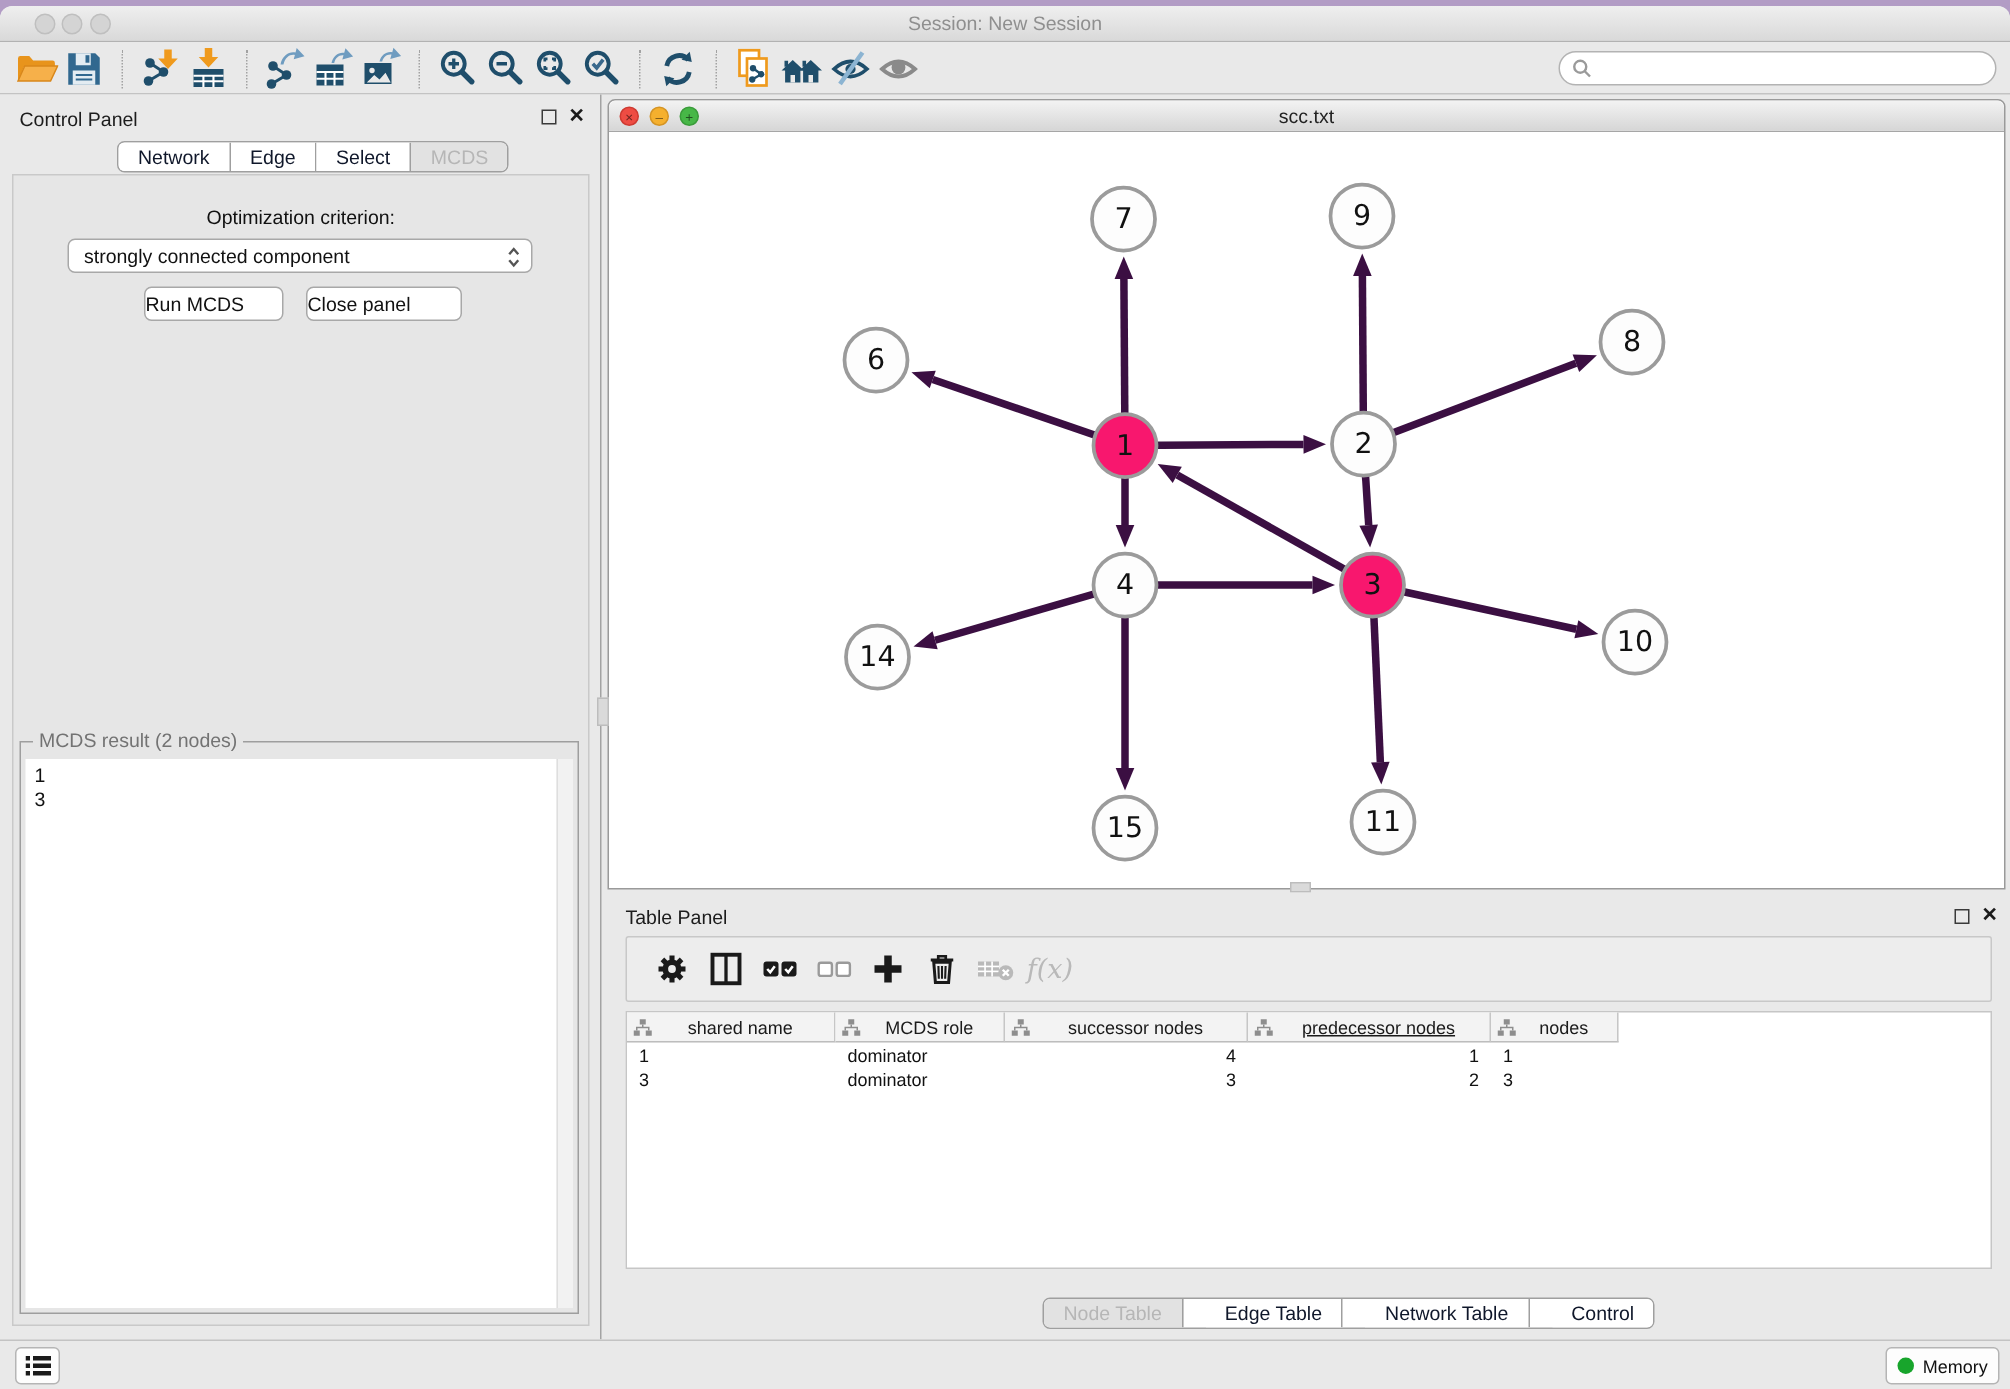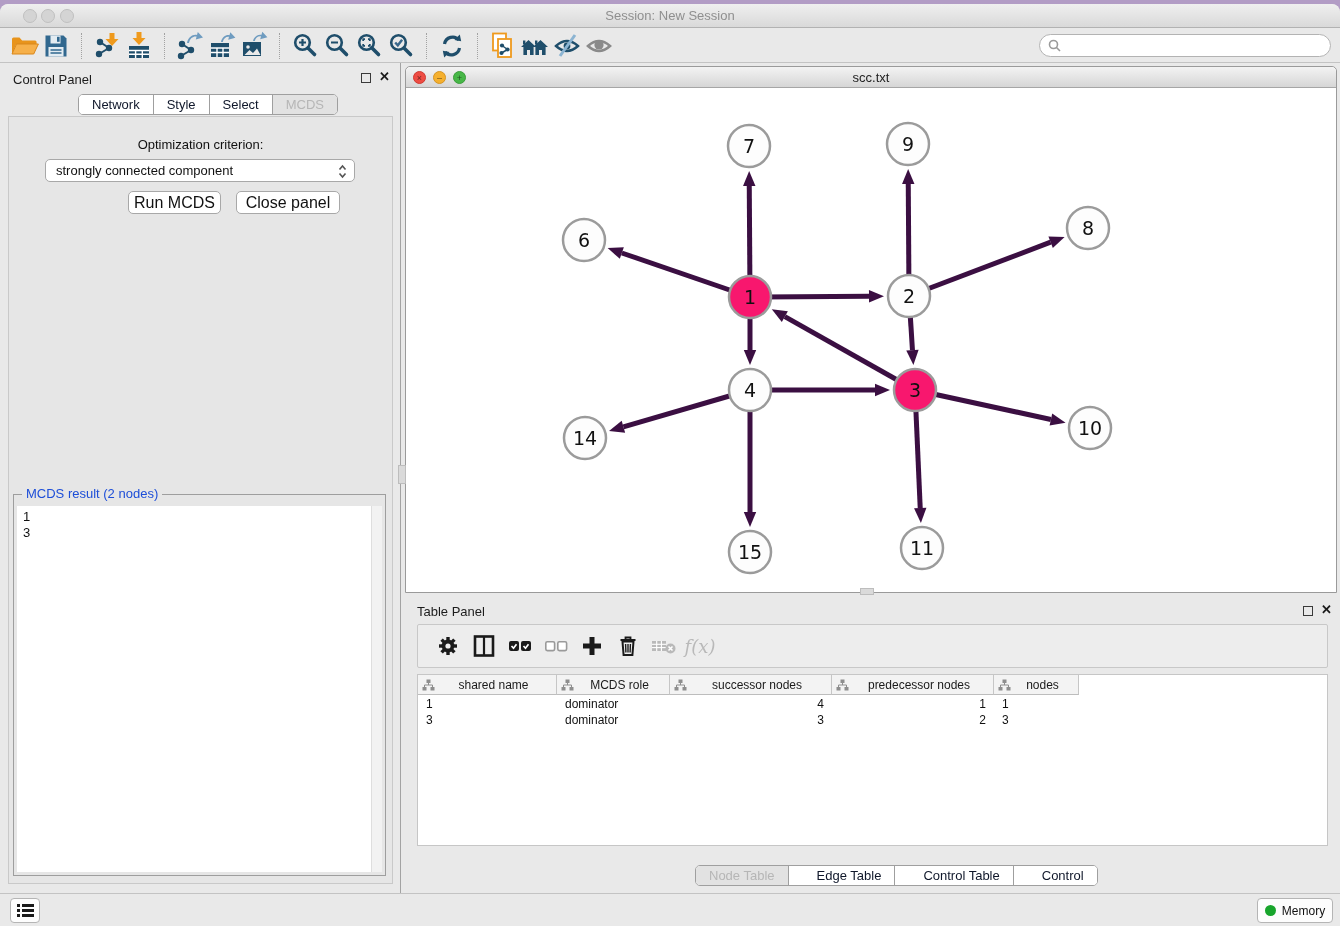--- a/index.html
+++ b/index.html
@@ -43,25 +43,25 @@
   .tab.sel { background:#e2e2e2; color:#b6b6b6; }
   .cp-content { position:absolute; left:8px; top:53px; width:385px; height:768px;
                 background:#e6e6e6; border:1px solid #c9c9c9; }
   .opt-label { position:absolute; left:0; top:20px; width:100%; text-align:center;
                font-size:13px; color:#111; }
   .dropdown { position:absolute; left:36px; top:42px; width:310px; height:23px;
               background:#fff; border:1px solid #a8a8a8; border-radius:5px;
               display:flex; align-items:center; font-size:13px; padding-left:10px; color:#111;}
   .dropdown svg { position:absolute; right:6px; top:3px; }
   .btn { position:absolute; height:23px; background:#fff; border:1px solid #a8a8a8;
-         border-radius:5px; font-size:16px; color:#111; text-align:center; line-height:21px;margin-left:32px; }
+         border-radius:5px; font-size:13px; color:#111; text-align:left; line-height:21px; }
   .groupbox { position:absolute; left:4px; top:377px; width:373px; height:382px;
               border:1px solid #9e9e9e; }
   .groupbox-label { position:absolute; left:8px; top:-9px; background:#e6e6e6;
-                    padding:0 4px; font-size:13px; color:#1d4ed8;text-align:right; }
+                    padding:0 4px; font-size:13px; color:#737373;text-align:right; }
   .result-area { position:absolute; left:3px; right:3px; top:11px; bottom:3px; background:#fff; }
   .result-text { position:absolute; left:0; top:0; right:12px; bottom:0; padding:3px 6px;
                  font-size:13px; line-height:16px; color:#111; overflow:hidden; }
   .result-scroll { position:absolute; right:0; top:0; bottom:0; width:11px;
                    background:#f2f2f2; border-left:1px solid #dedede; }
 
   
   .netwin { position:absolute; left:405px; top:62px; width:932px; height:527px;
             border:1px solid #9a9a9a; border-radius:5px 5px 0 0; background:#fff; }
   .net-titlebar { position:absolute; left:0; top:0; width:100%; height:21px;
@@ -284,21 +284,21 @@
       <input value="" style="">
     </div>
   </div>
 
   <div class="cpanel">
     <div class="panel-title">Control Panel</div>
     <div class="win-mini" style="left:361px"></div>
     <div class="win-x" style="left:379px">✕</div>
     <div class="tabstrip" style="left:78px; top:31px;">
         <div class="tab">Network</div>
-        <div class="tab">Style</div>
+        <div class="tab">Edge</div>
         <div class="tab">Select</div>
         <div class="tab sel">MCDS</div>
       </div>
 
     <div class="cp-content">
       <div class="opt-label">Optimization criterion:</div>
       <div class="dropdown">
         <span>strongly connected component</span>
         <svg width="11" height="17">
             <path d="M2.5 6.5 L5.5 3 L8.5 6.5" fill="none" stroke="#555" stroke-width="1.6"></path>
@@ -538,21 +538,21 @@
             <svg width="13" height="12" style="flex:0 0 auto">
               <g fill="#8e8e8e">
                 <rect x="4.5" y="0.5" width="4" height="3.5"></rect>
                 <rect x="0.5" y="8" width="4" height="3.5"></rect>
                 <rect x="8.5" y="8" width="4" height="3.5"></rect>
               </g>
               <path d="M6.5 4 v2 M2.5 8 V6 h8 v2" stroke="#8e8e8e" fill="none"></path>
             </svg>
             <span class="lbl">successor nodes</span>
           </div>
-          <div class="th" style="width: 162px;">
+          <div class="th" style="width: 162px; text-decoration: underline;">
             <svg width="13" height="12" style="flex:0 0 auto">
               <g fill="#8e8e8e">
                 <rect x="4.5" y="0.5" width="4" height="3.5"></rect>
                 <rect x="0.5" y="8" width="4" height="3.5"></rect>
                 <rect x="8.5" y="8" width="4" height="3.5"></rect>
               </g>
               <path d="M6.5 4 v2 M2.5 8 V6 h8 v2" stroke="#8e8e8e" fill="none"></path>
             </svg>
             <span class="lbl">predecessor nodes</span>
           </div>
@@ -582,21 +582,21 @@
             <div class="td" style="width: 162px; text-align: right;">3</div>
             <div class="td" style="width: 162px; text-align: right;">2</div>
             <div class="td" style="width: 85px; text-align: left;">3</div>
           </div>
         </div>
     </div>
 
     <div class="tabstrip bottom-tabs">
         <div class="tab sel">Node Table</div>
         <div class="tab">Edge Table</div>
-        <div class="tab">Control Table</div>
+        <div class="tab">Network Table</div>
         <div class="tab">Control</div>
       </div>
   </div>
 
   <div class="statusbar">
     <div class="sb-btn" style="left:10px; width:30px;">
       <svg width="17" height="15">
           <g fill="#1a1a1a">
             <rect x="0" y="1" width="3" height="3"></rect>
             <rect x="5" y="1" width="12" height="3"></rect>

